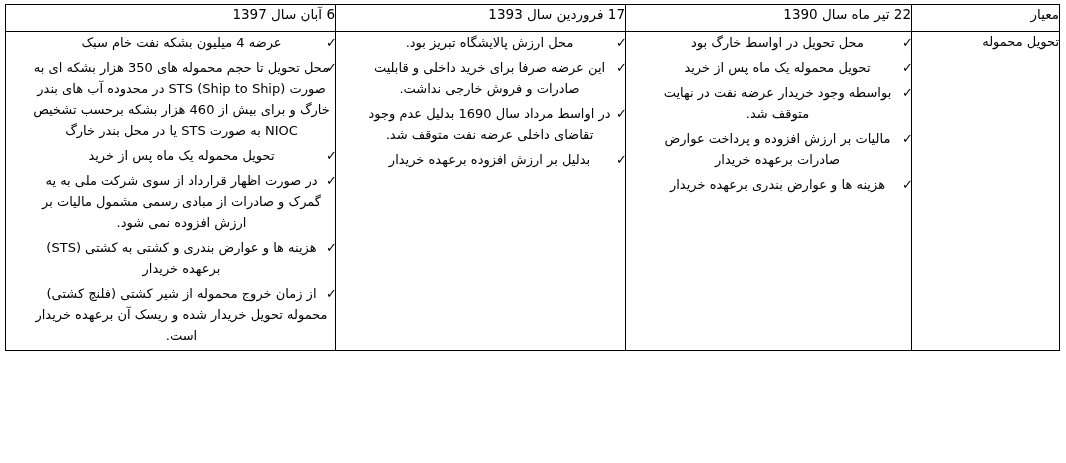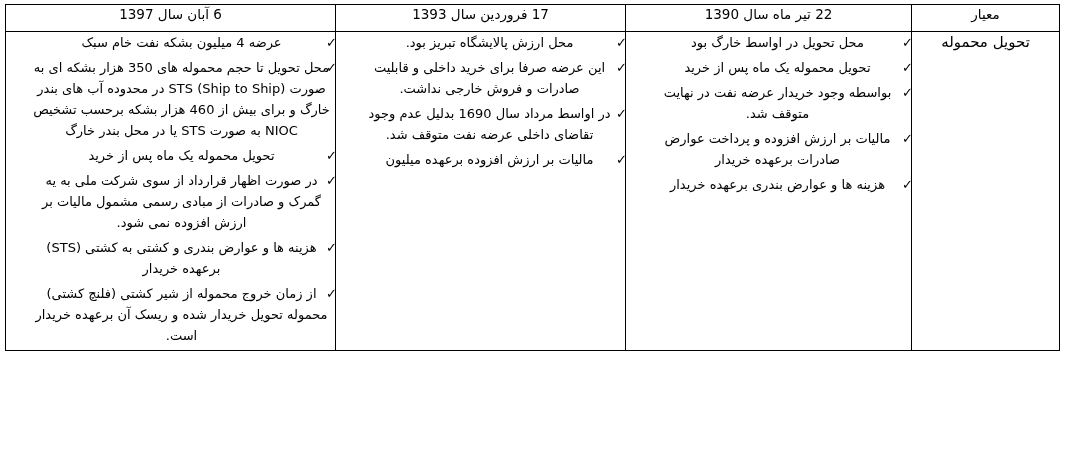--- a/index.html
+++ b/index.html
@@ -43,26 +43,27 @@
     height: 26px;
     text-align: center;
     font-weight: normal;
     font-size: 13.5px;
     padding: 3px 2px;
     vertical-align: middle;
   }
   .hdr-text {
     display: block;
     line-height: 18px;
+    text-align: right;
   }
 
   td.criterion-cell {
-    text-align: center;
+    text-align: right;
     vertical-align: middle;
-    font-size: 15px;
+    font-size: 13px;
     line-height: 20px;
   }
   td.body-cell {
     padding: 7px 8px 10px 8px;
   }
   ul.tick-list {
     list-style: none;
     margin: 0;
     padding: 0;
   }
@@ -154,21 +155,21 @@
             <li>
               <span class="tick">✓</span>
               <span class="txt">این عرضه صرفا برای خرید داخلی و قابلیت صادرات و فروش خارجی نداشت.</span>
             </li>
             <li>
               <span class="tick">✓</span>
               <span class="txt">در اواسط مرداد سال 1690 بدلیل عدم وجود تقاضای داخلی عرضه نفت متوقف شد.</span>
             </li>
             <li>
               <span class="tick">✓</span>
-              <span class="txt">مالیات بر ارزش افزوده برعهده میلیون</span>
+              <span class="txt">بدلیل بر ارزش افزوده برعهده خریدار</span>
             </li>
           </ul>
         </td>
         <td class="body-cell cell-1397">
           <ul class="tick-list">
             <li>
               <span class="tick">✓</span>
               <span class="txt">عرضه 4 میلیون بشکه نفت خام سبک</span>
             </li>
             <li>

